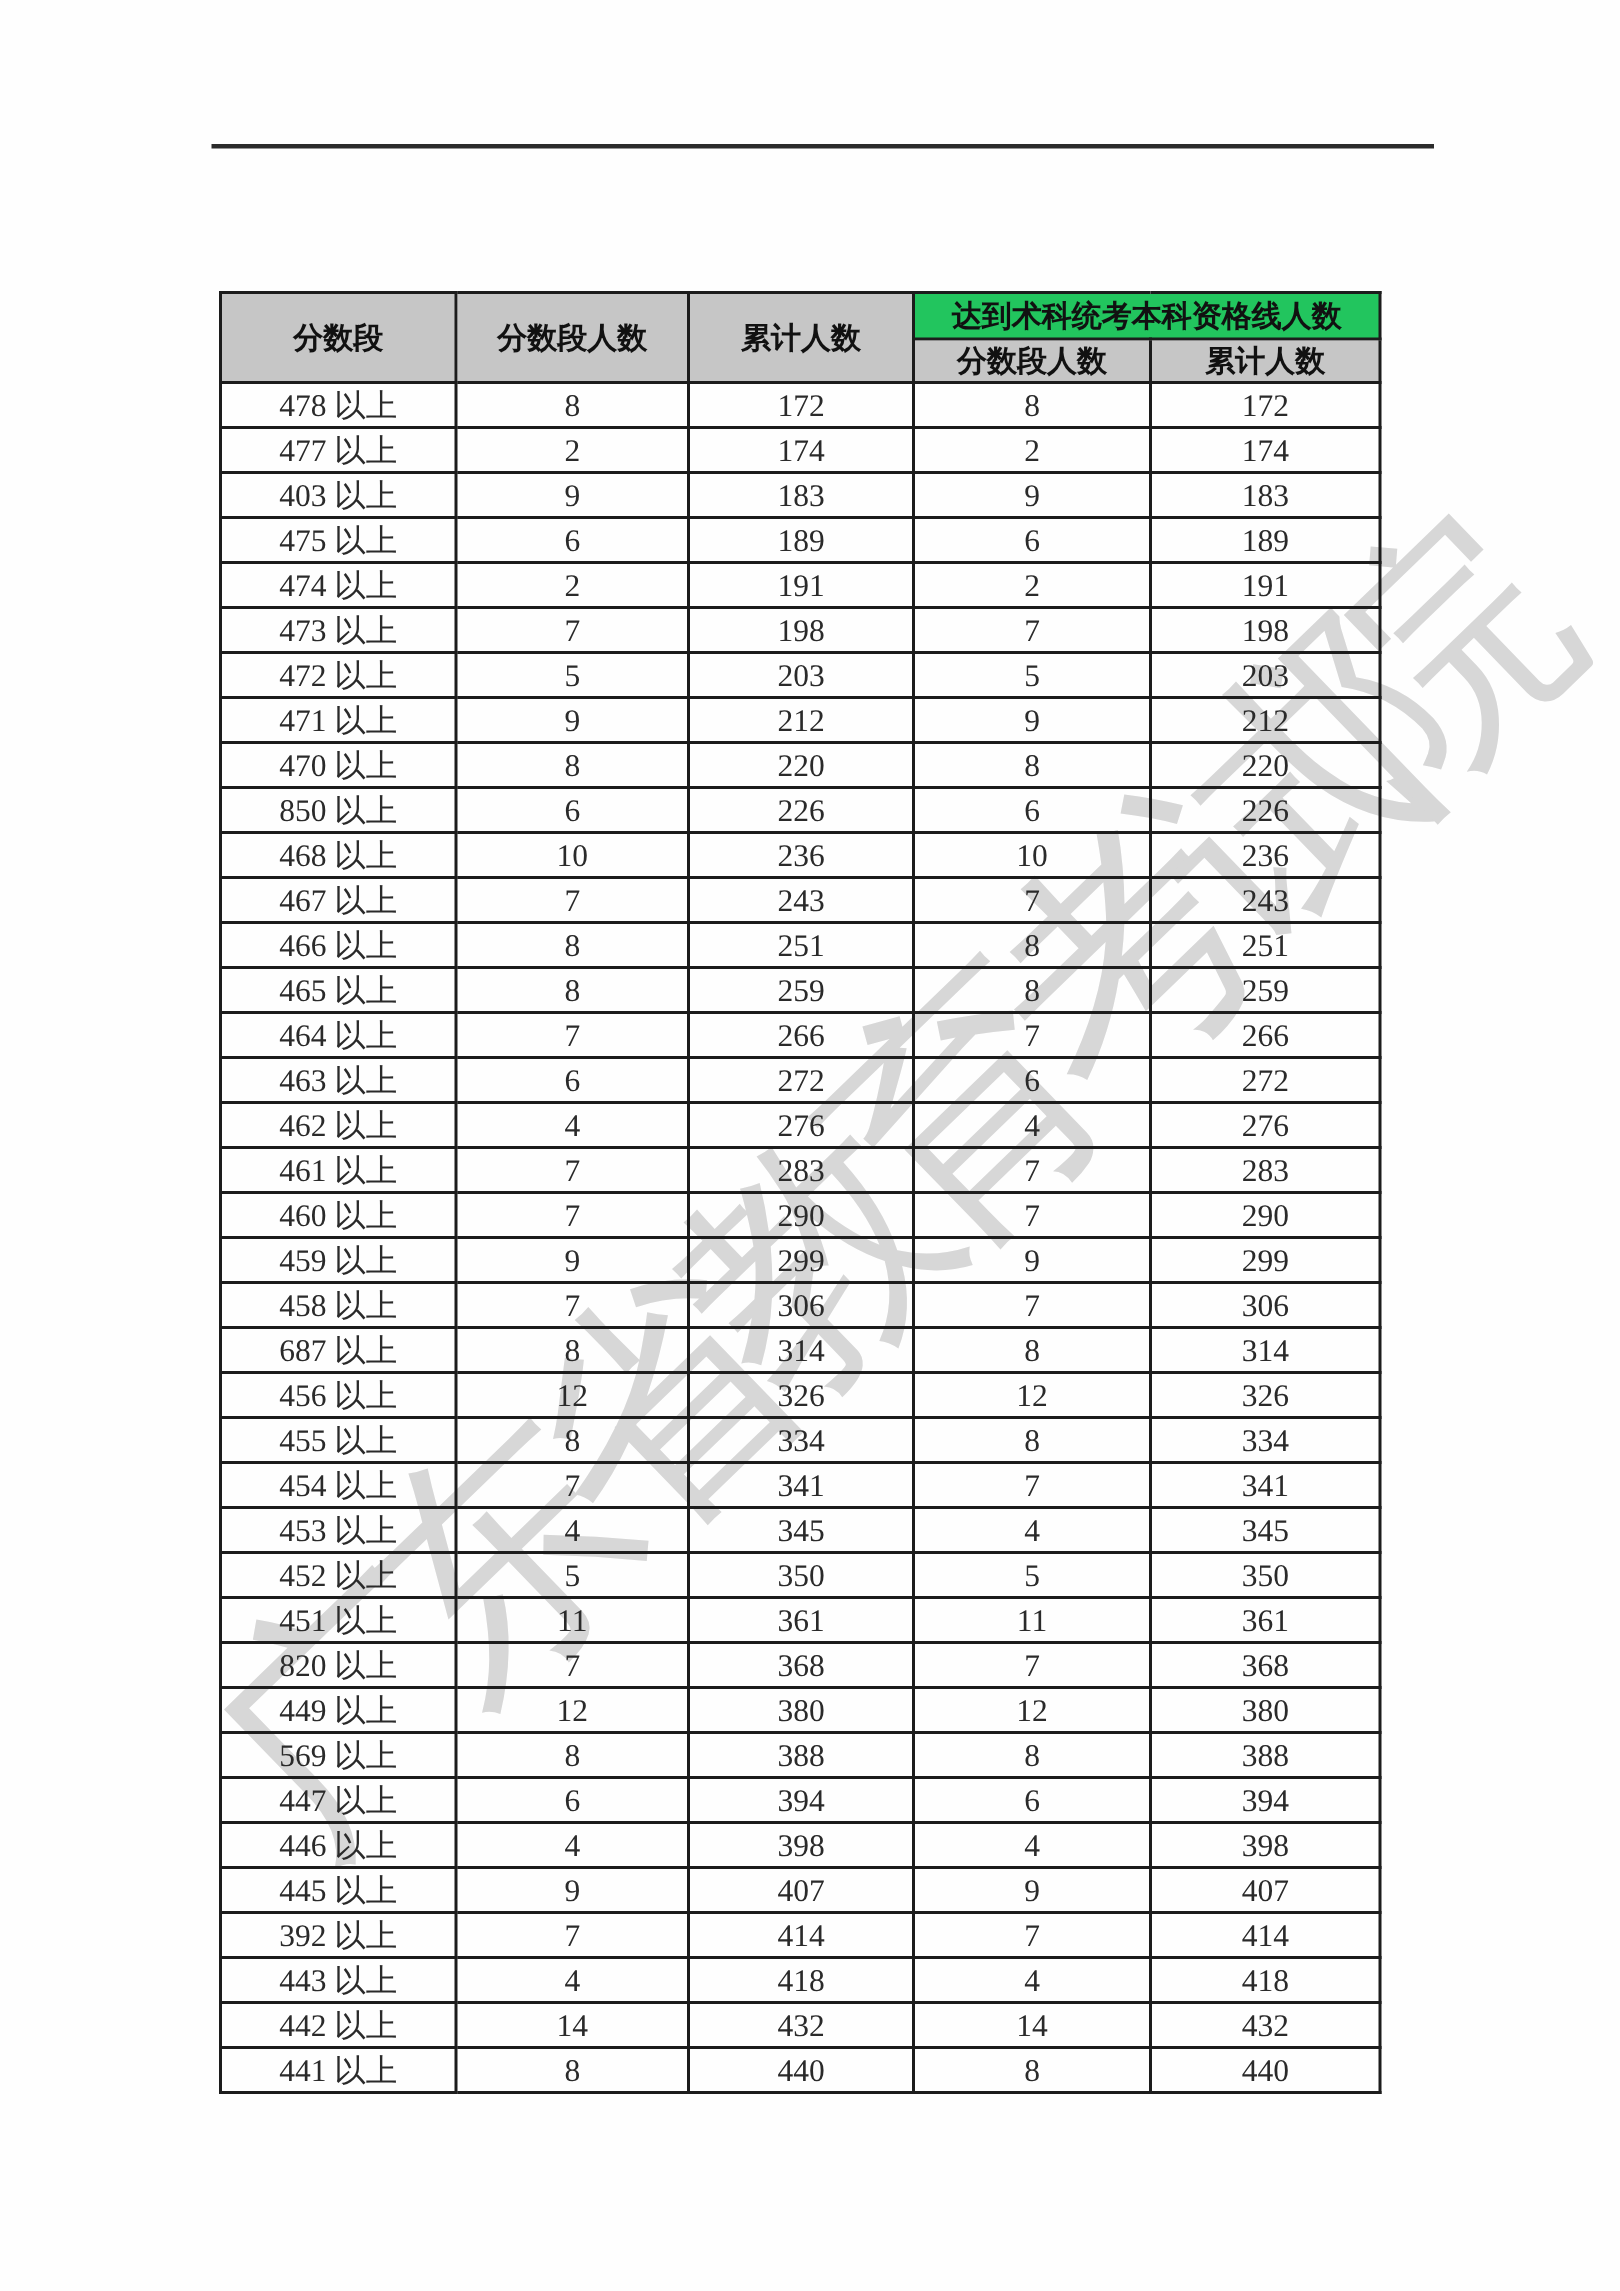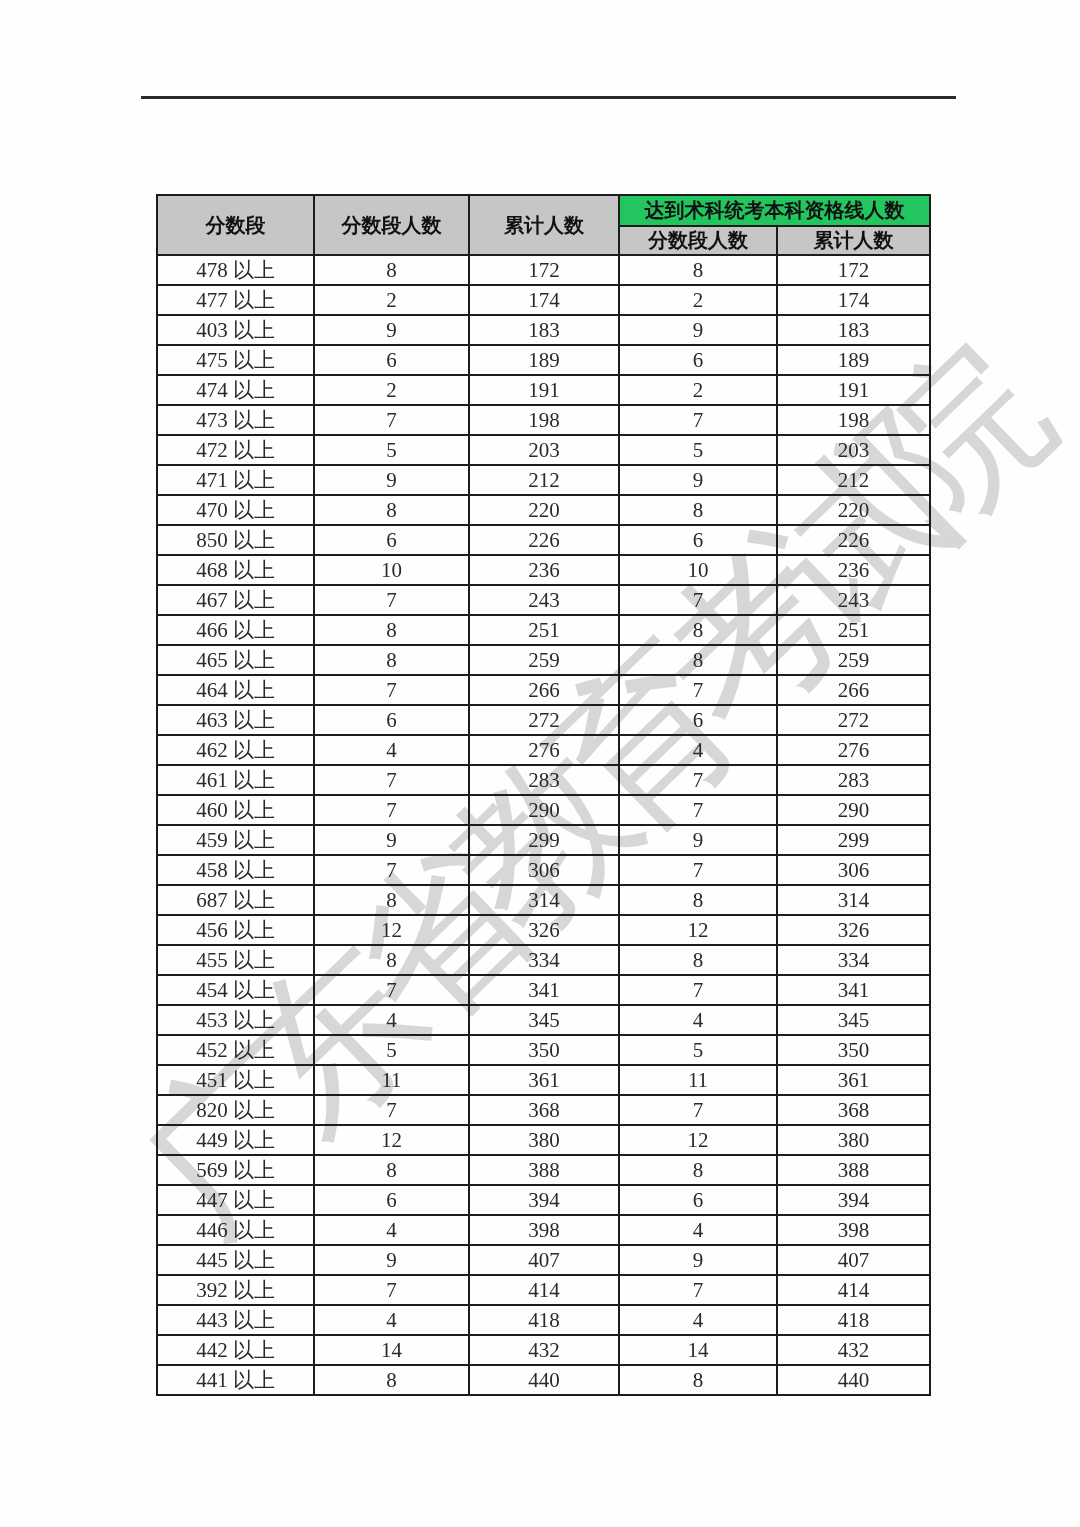--- a/index.html
+++ b/index.html
@@ -31,21 +31,21 @@
     white-space: nowrap;
     color: #d7d7d7;
     transform: rotate(-44deg);
     transform-origin: 540px 85px;
     z-index: 1;
     pointer-events: none;
     font-family: "Liberation Serif", "DejaVu Serif", serif;
   }
   table.score-table {
     position: absolute;
-    left: 156px; top: 194px;
+    left: 146px; top: 194px;
     width: 773px;
     border-collapse: collapse;
     table-layout: fixed;
     z-index: 2;
     font-size: 21px;
     color: #2a2a2a;
   }
   .score-table th, .score-table td {
     border: 2px solid #1c1c1c;
     text-align: center;

